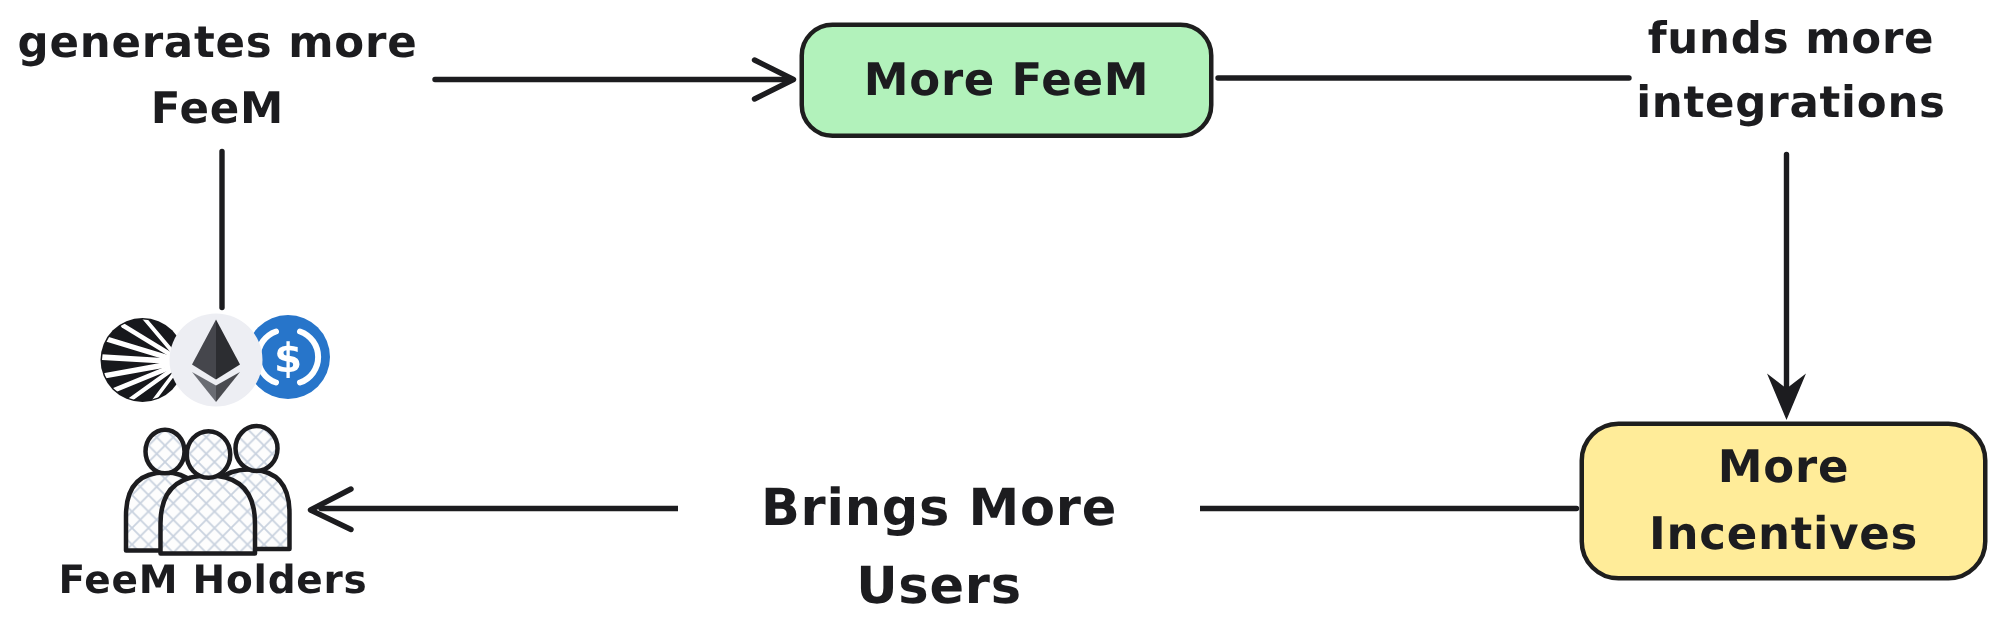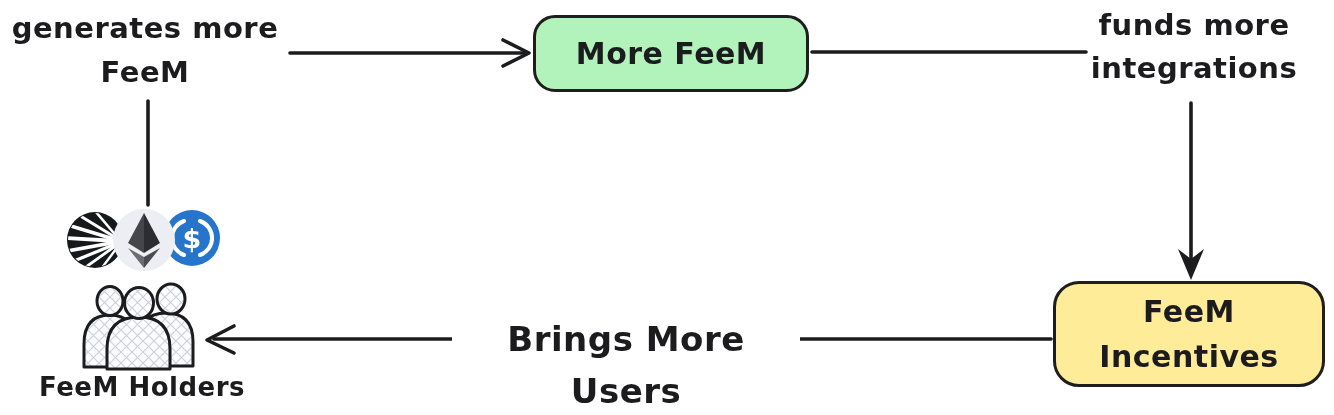--- a/index.html
+++ b/index.html
@@ -147,16 +147,16 @@
 
   <div class="label hand t-brings">Brings More Users</div>
 
   <div class="label hand t-holders">FeeM Holders</div>
 
   <div class="node node-green hand">
     <span>More FeeM</span>
   </div>
 
   <div class="node node-yellow hand">
-    <span class="wrap-narrow">FeeM Incentives</span>
+    <span class="wrap-narrow">More Incentives</span>
   </div>
 
 </div>
 
 </body></html>

